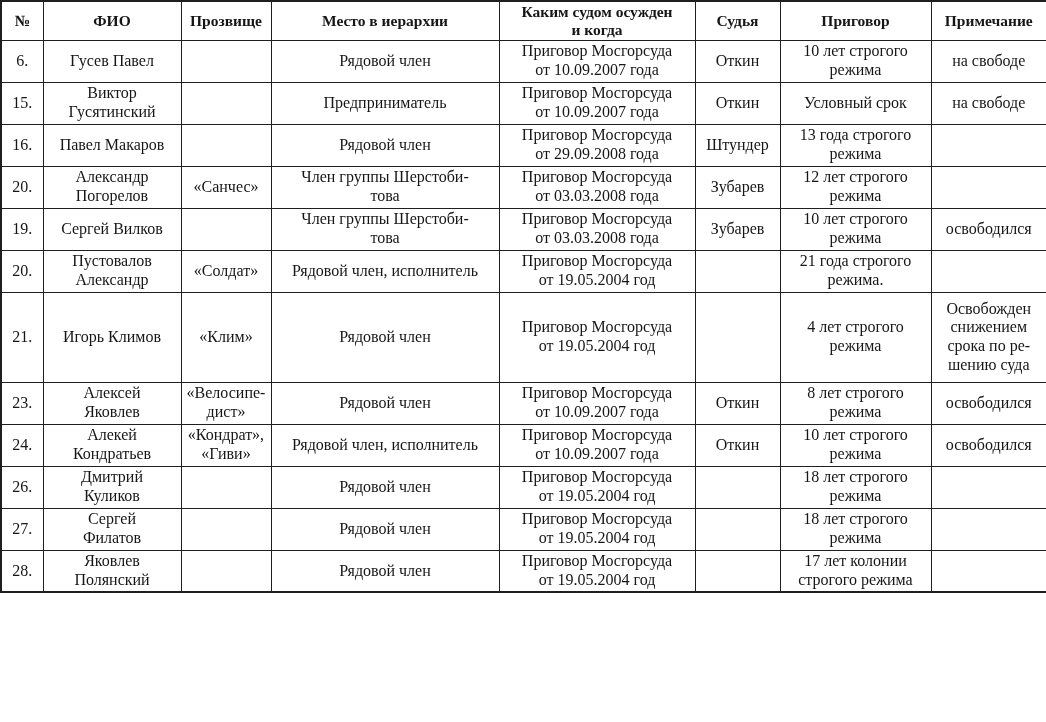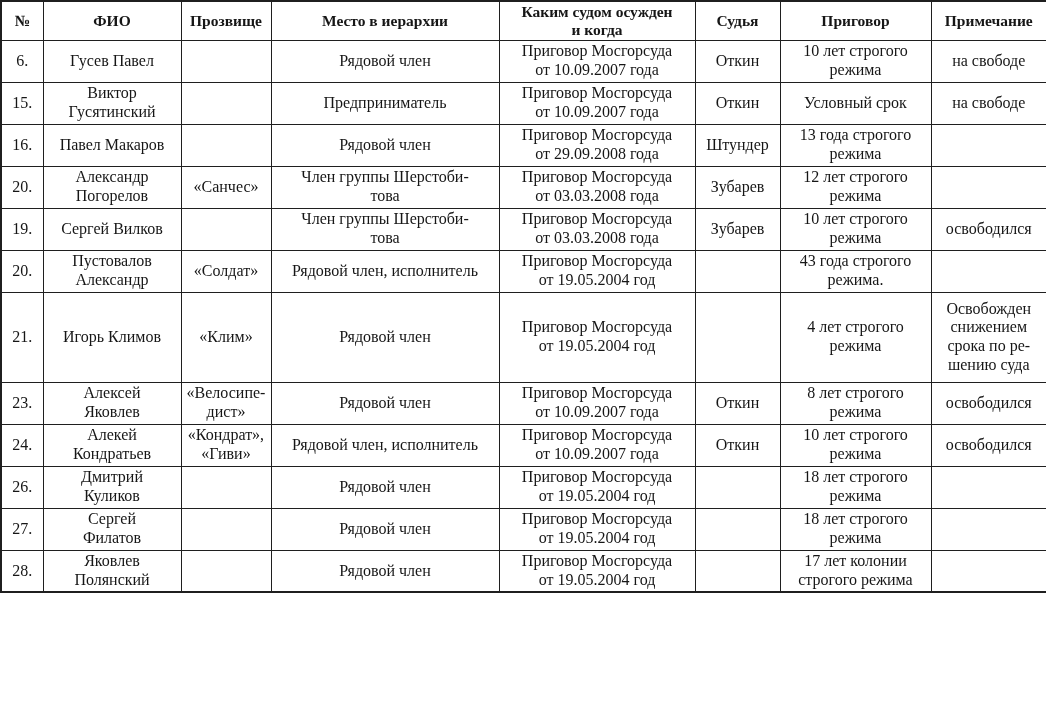--- a/index.html
+++ b/index.html
@@ -129,21 +129,21 @@
       </tr>
       <tr>
         <td>20.</td>
         <td>Пустовалов
 Александр</td>
         <td>«Солдат»</td>
         <td>Рядовой член, исполнитель</td>
         <td>Приговор Мосгорсуда
 от 19.05.2004 год</td>
         <td></td>
-        <td>43 года строгого
+        <td>21 года строгого
 режима.</td>
         <td></td>
       </tr>
       <tr class="tall">
         <td>21.</td>
         <td>Игорь Климов</td>
         <td>«Клим»</td>
         <td>Рядовой член</td>
         <td>Приговор Мосгорсуда
 от 19.05.2004 год</td>

